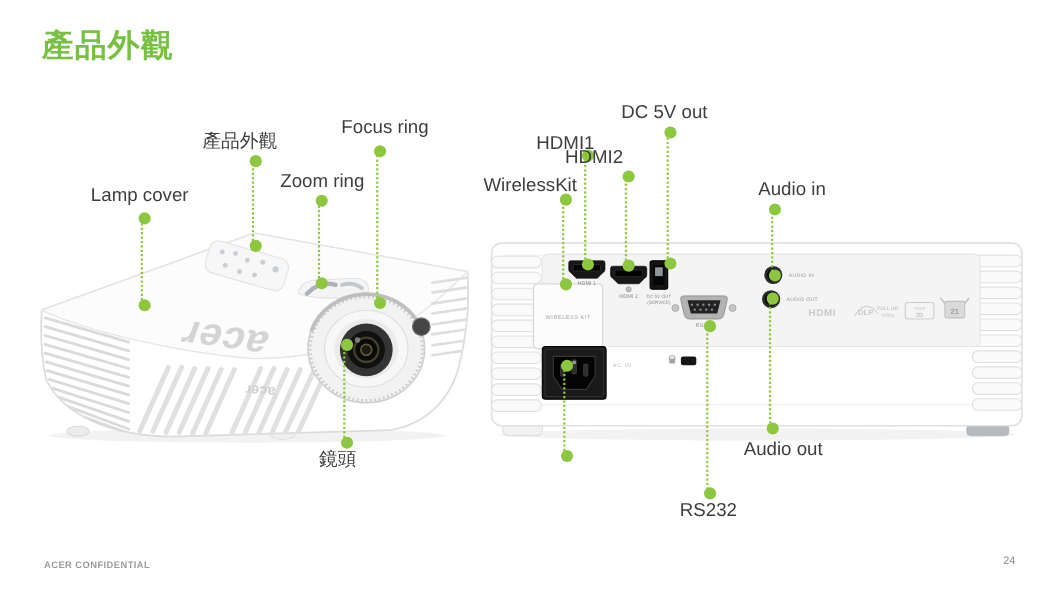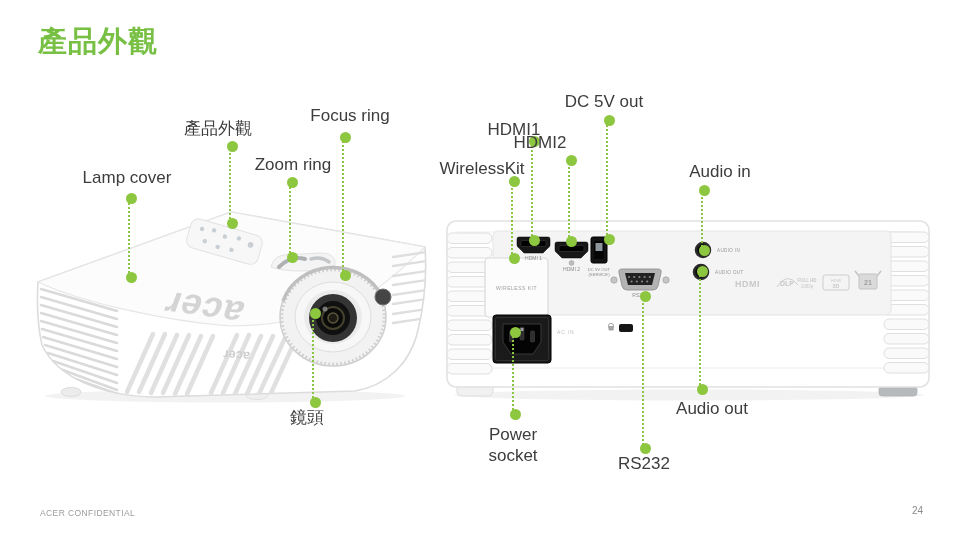--- a/index.html
+++ b/index.html
@@ -8,21 +8,21 @@
   .title{position:absolute;left:38px;top:22px;font-size:29px;font-weight:bold;
          color:#77c043;letter-spacing:1px;margin:0;}
   .co-label{position:absolute;transform:translate(-50%,-50%);font-size:17px;color:#3d3d3d;
             white-space:nowrap;text-align:center;}
   .co-label.wrap{white-space:normal;width:66px;line-height:21px;}
   .co-line{position:absolute;width:0;border-left:2px dotted #8dc63f;}
   .co-line::before,.co-line::after{content:"";position:absolute;left:-4.5px;width:11px;height:11px;
             border-radius:50%;background:#8dc63f;}
   .co-line::before{top:-5.5px;}
   .co-line::after{bottom:-5.5px;}
-  .footer{position:absolute;left:40px;top:508px;font-size:8.5px;color:#9b9b9b;letter-spacing:.4px;}
+  .footer{position:absolute;left:40px;top:508px;font-size:8.5px;color:#9b9b9b;letter-spacing:.4px;font-weight:bold;}
   .pagenum{position:absolute;left:912px;top:505px;font-size:10px;color:#8a8a8a;text-align:right;}
   .projector-svg{position:absolute;}
   svg text{font-family:"Liberation Sans",sans-serif;}
 </style>
 </head>
 <body>
 
 <div class="slide">
 
   <h1 class="title">產品外觀</h1>
@@ -277,21 +277,20 @@
 
   <div class="co-label" style="left:482px;top:169px">WirelessKit</div>
   <div class="co-line" style="left:511px;top:181px;height:77px"></div>
 
   <div class="co-label" style="left:720px;top:172px">Audio in</div>
   <div class="co-line" style="left:701px;top:190px;height:60px"></div>
 
   <div class="co-label" style="left:712px;top:409px">Audio out</div>
   <div class="co-line" style="left:699px;top:271px;height:118px"></div>
 
-  <div class="co-label wrap" style="left:513px;top:445px">Power socket</div>
   <div class="co-line" style="left:512px;top:332px;height:82px"></div>
 
   <div class="co-label" style="left:644px;top:464px">RS232</div>
   <div class="co-line" style="left:642px;top:296px;height:152px"></div>
 
   <div class="footer">ACER CONFIDENTIAL</div>
   <div class="pagenum">24</div>
 </div>
 
 </body></html>

